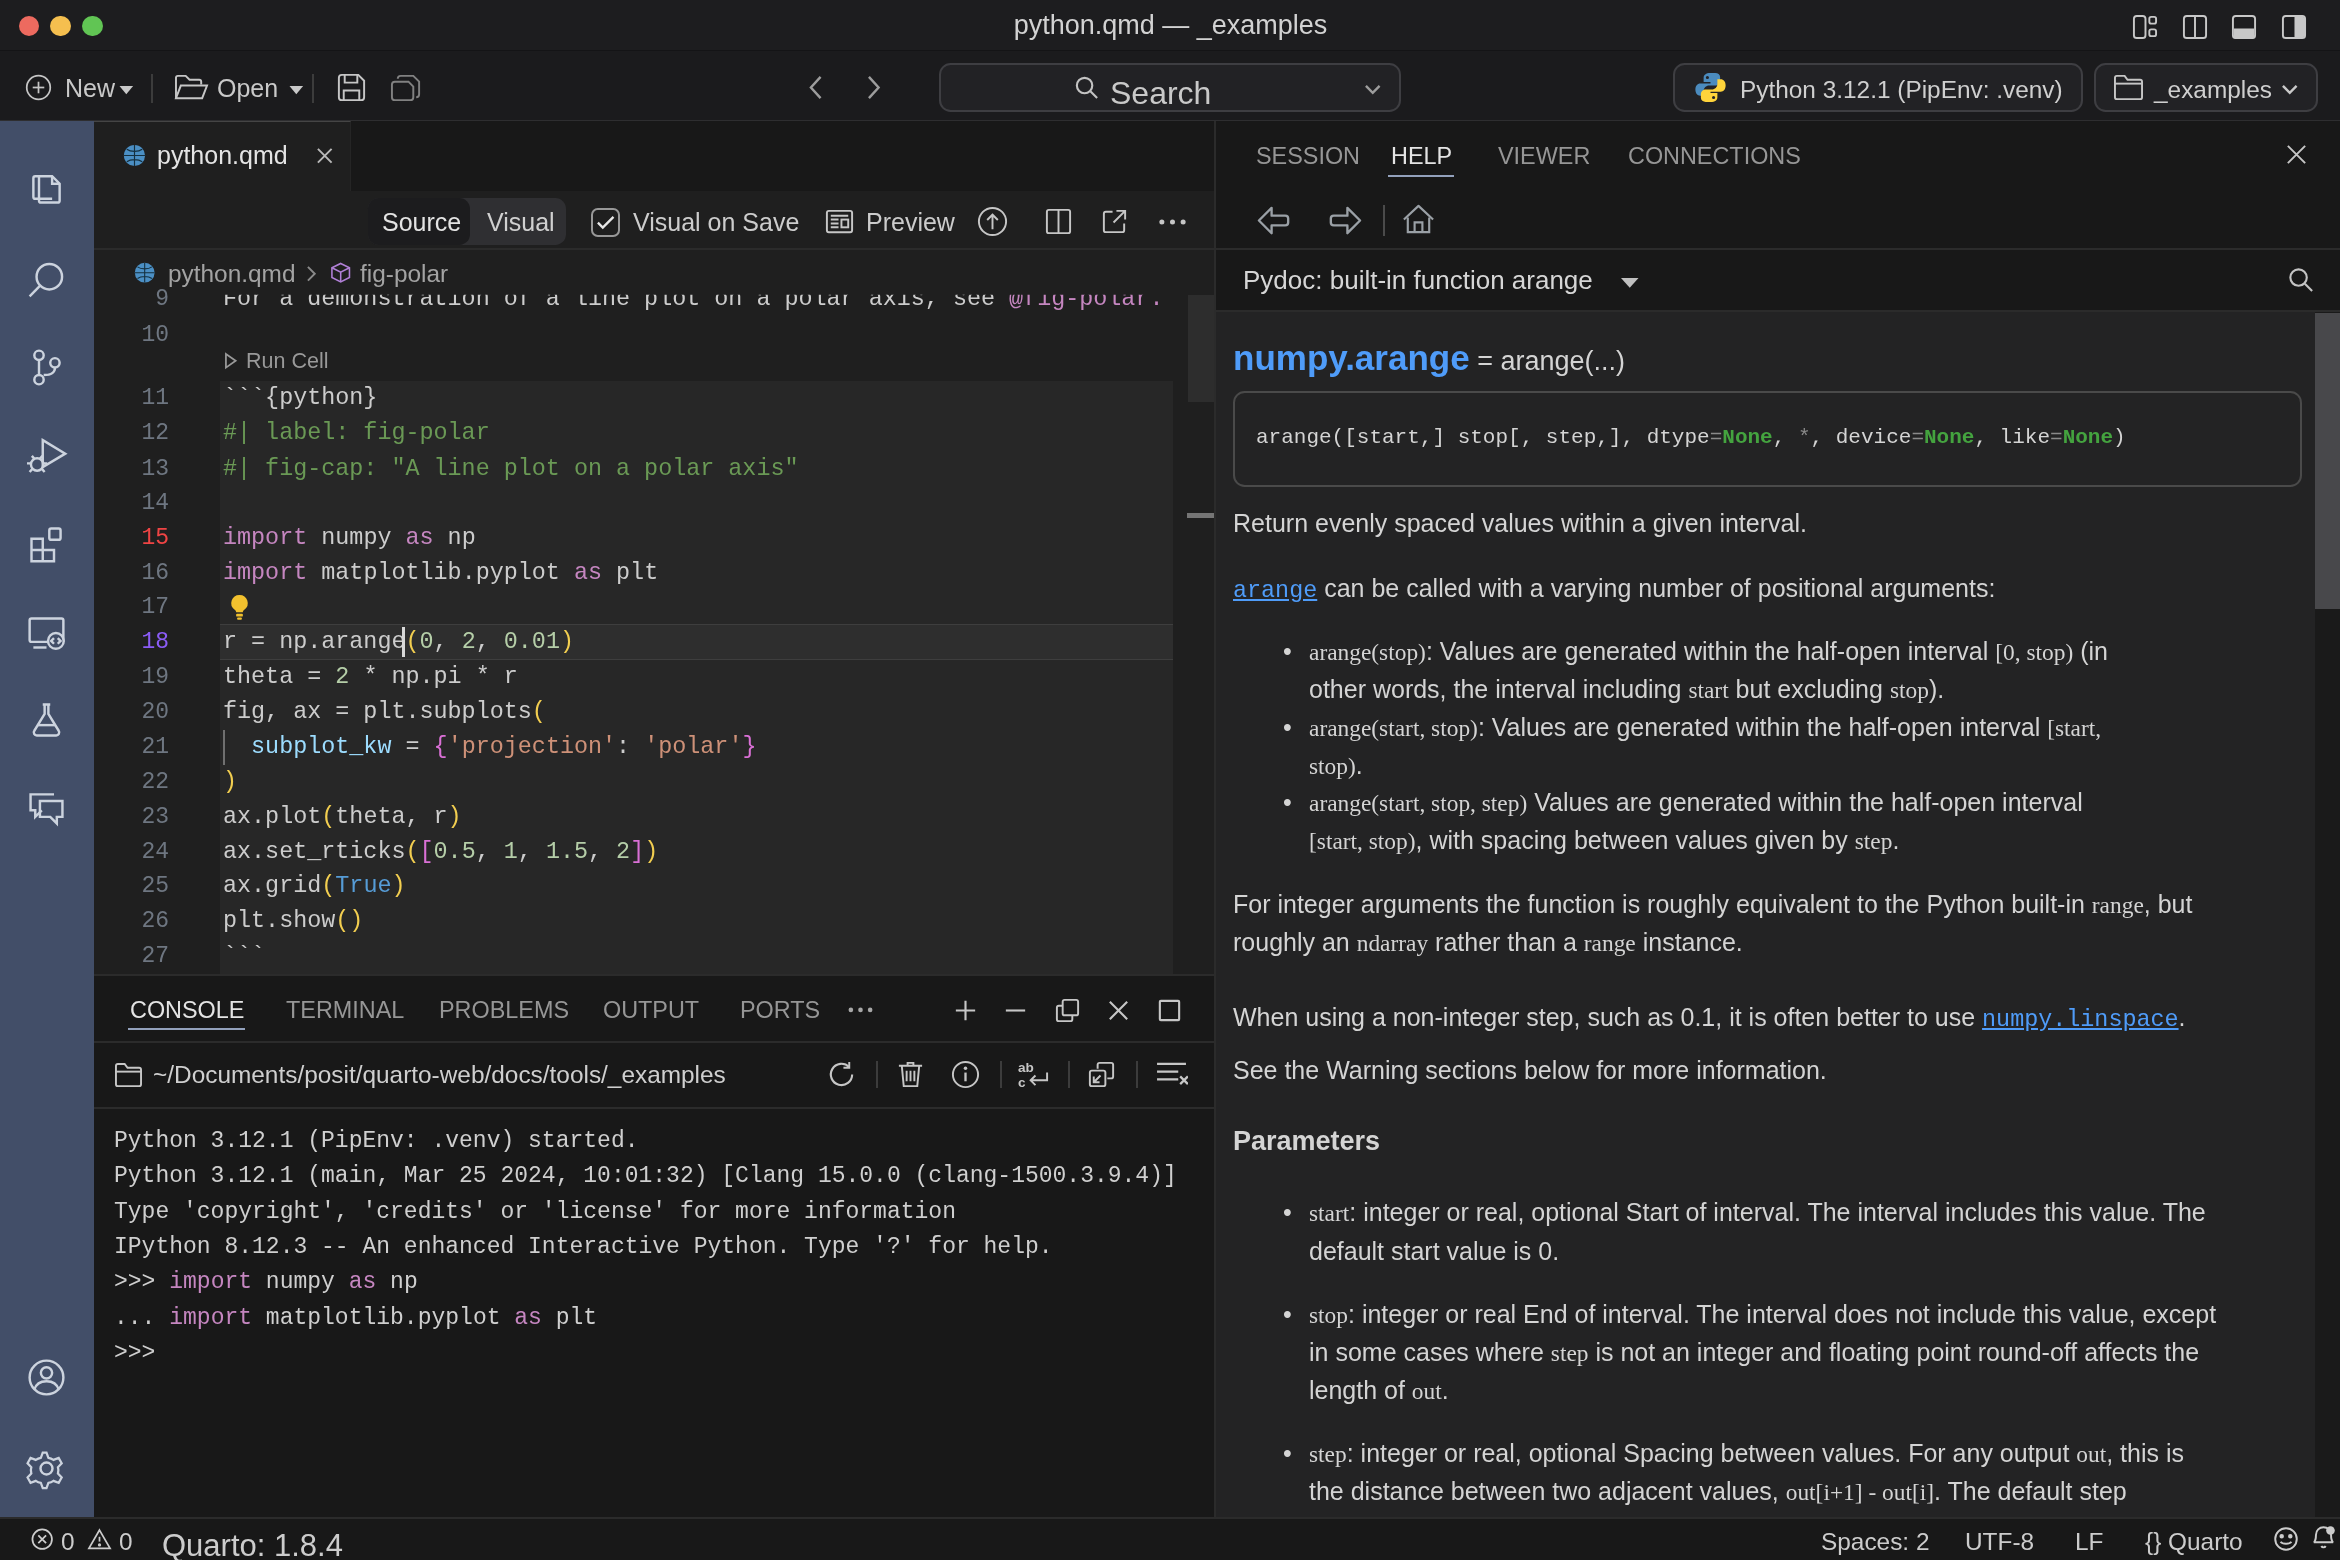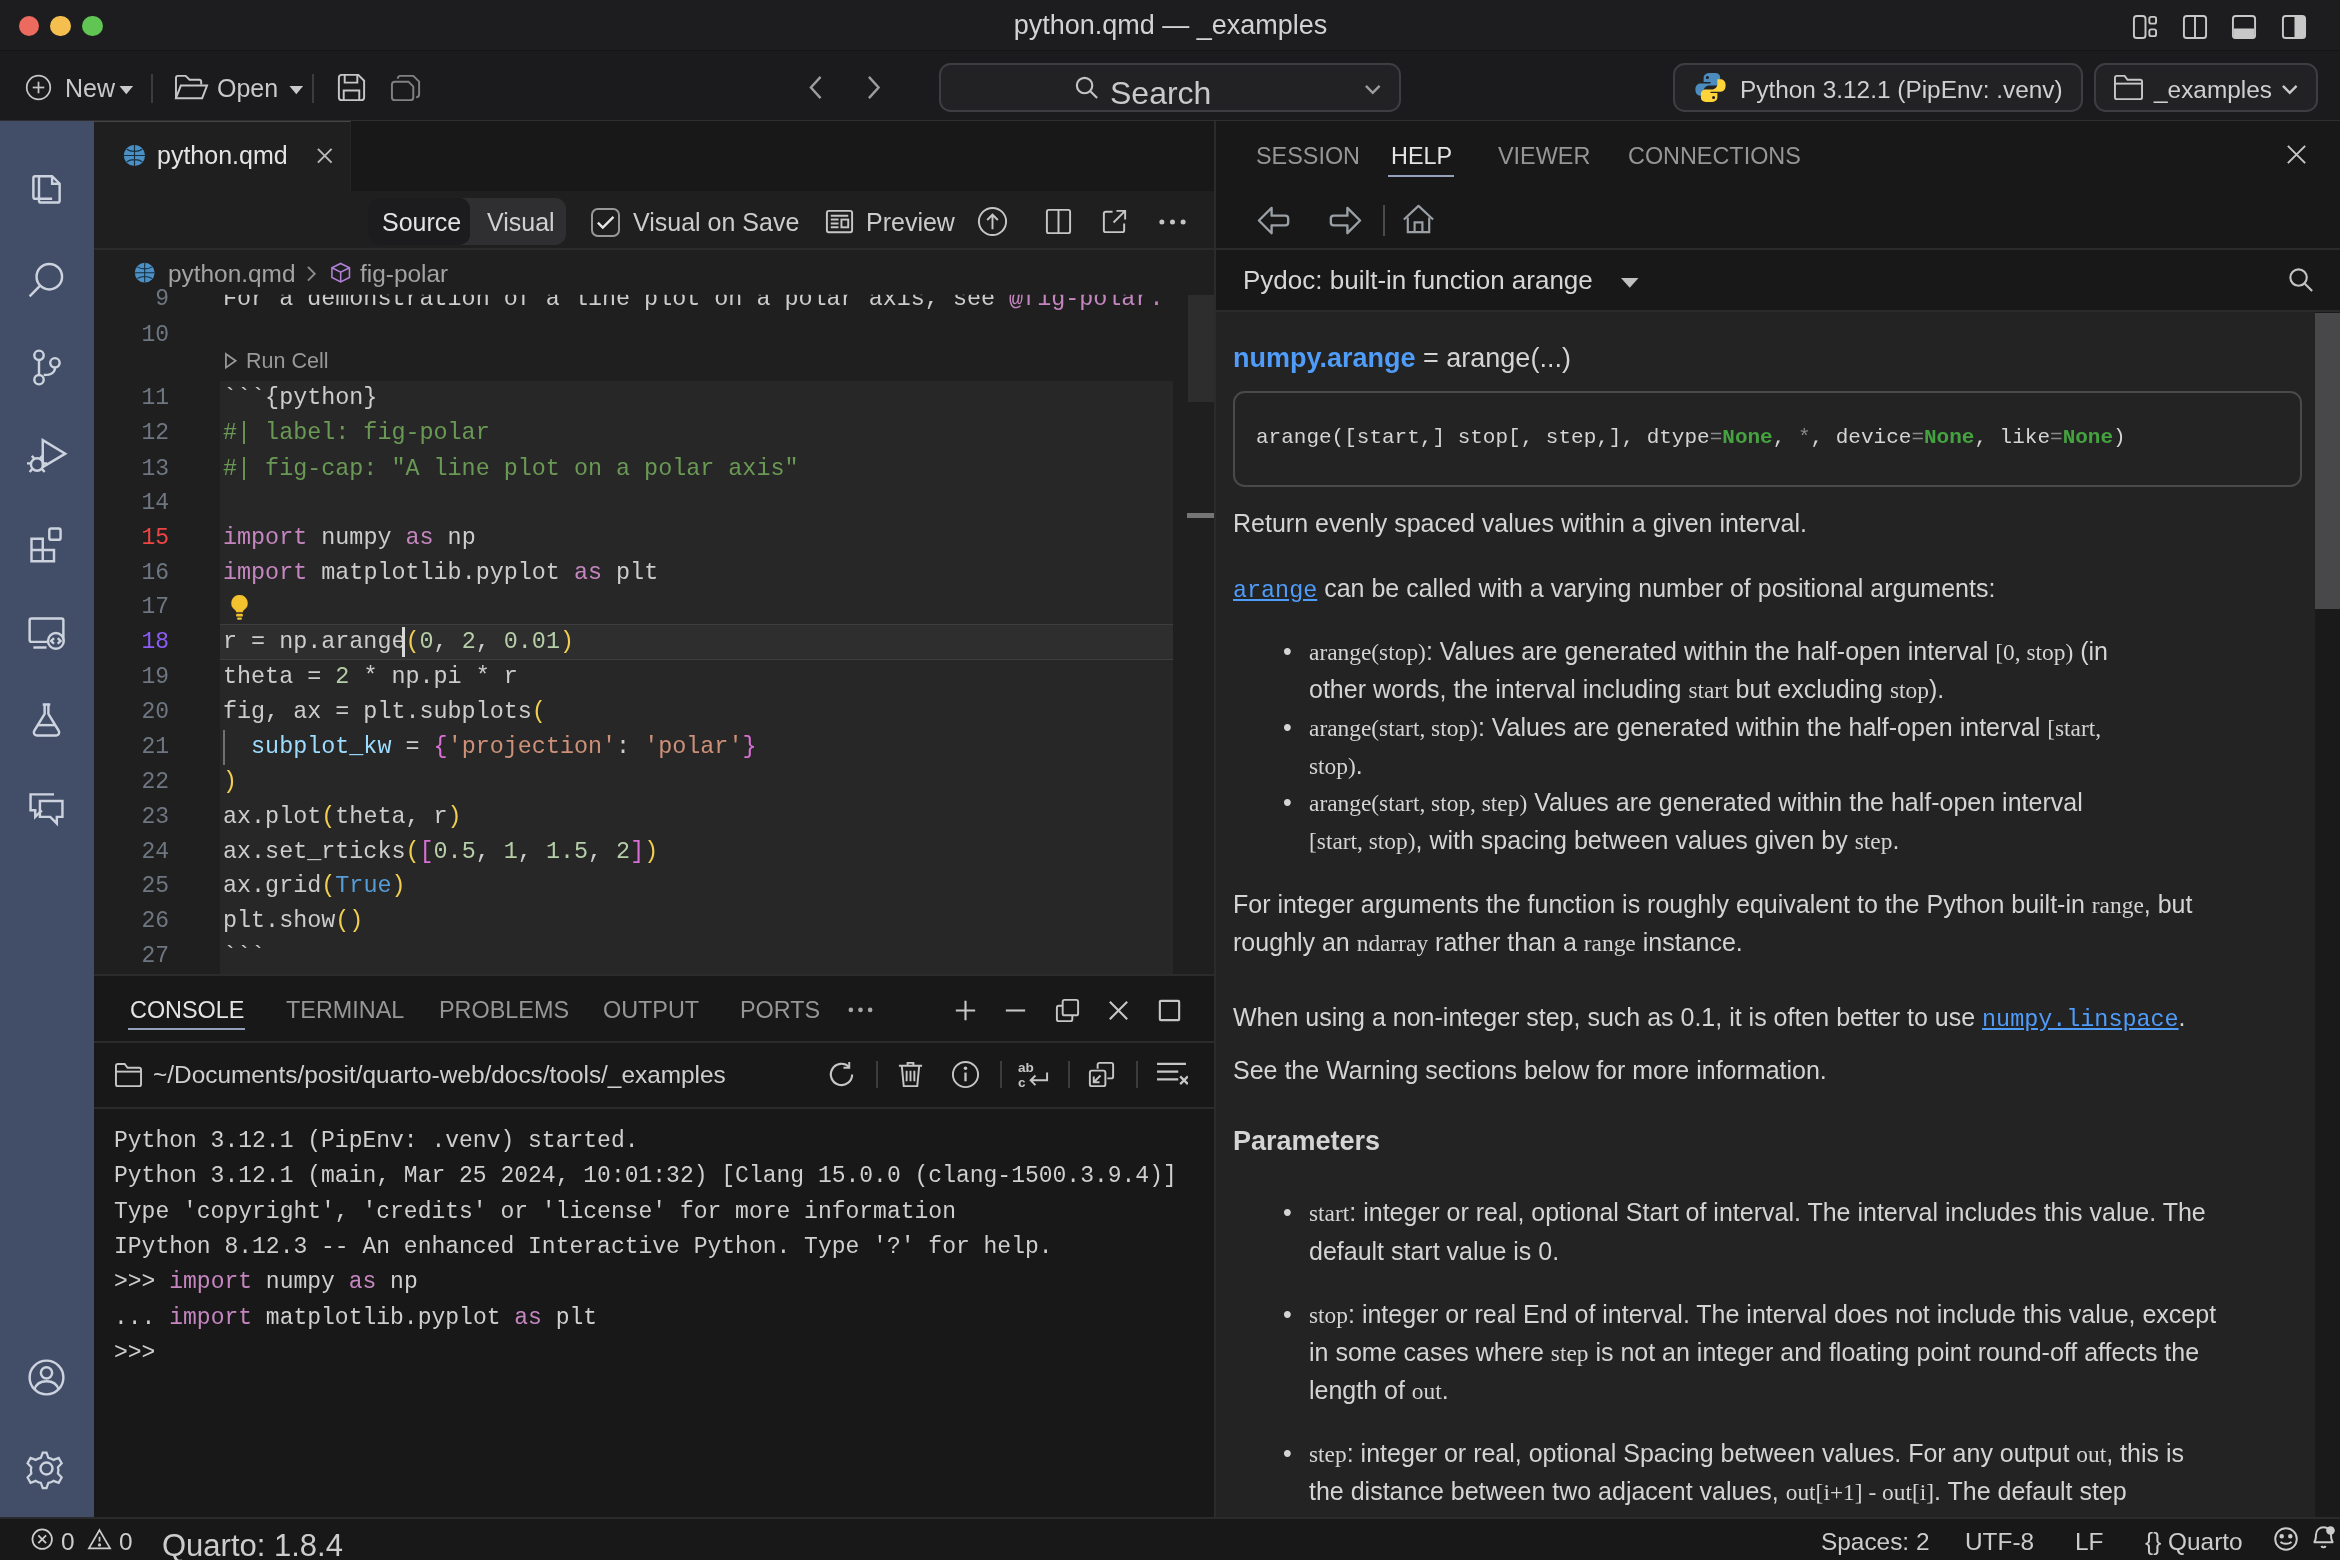--- a/index.html
+++ b/index.html
@@ -378,21 +378,21 @@
   </svg>
 <svg style="left:2286px;top:265px" width="29" height="29" viewBox="0 0 30 30" fill="none" stroke="#c3c3c3" stroke-width="2.2">
     <circle cx="13" cy="13" r="8.5"></circle>
     <line x1="19.5" y1="19.5" x2="27" y2="27"></line>
   </svg>
 <div class="a" style="left:1216px;top:310px;width:1124px;height:2px;background:#2b2b2b"></div>
 
 <div class="a" style="left:1216px;top:312px;width:1124px;height:1205px;background:#232324"></div>
 <div class="a" style="left:2315px;top:312px;width:25px;height:1205px;background:#1a1a1a"></div>
 <div class="a" style="left:2315px;top:313px;width:25px;height:296px;background:#48484b"></div>
-<div class="hl" style="top:339px"><span style="font-weight:bold;color:#4f9cf9;font-size:27px">numpy.arange</span><span style="font-size:27px"> = arange(...)</span></div>
+<div class="hl" style="top:339px"><span style="font-weight:bold;color:#4f9cf9;font-size:35px">numpy.arange</span><span style="font-size:27px"> = arange(...)</span></div>
 <div class="a" style="left:1233px;top:391px;width:1069px;height:96px;border:2px solid #4a4a4a;border-radius:11.7px;box-sizing:border-box"></div>
 <div class="hl mono" style="left:1256px;top:419px;font-size:21px;height:38px;line-height:38px"><span>arange([start,] stop[, step,], dtype</span><span style="color:#8a8a8a">=</span><span style="color:#44a33f;font-weight:bold">None</span><span>, </span><span style="color:#8a8a8a">*</span><span>, device</span><span style="color:#8a8a8a">=</span><span style="color:#44a33f;font-weight:bold">None</span><span>, like</span><span style="color:#8a8a8a">=</span><span style="color:#44a33f;font-weight:bold">None</span><span>)</span></div>
 <div class="hl" style="left:1233px;top:504px">Return evenly spaced values within a given interval.</div>
 <div class="hl" style="left:1233px;top:569px"><span class="hlink">arange</span><span> can be called with a varying number of positional arguments:</span></div>
 <div class="bu" style="top:632px">•</div>
 <div class="hl" style="left:1309px;top:632px"><span class="hm">arange(stop)</span><span>: Values are generated within the half-open interval </span><span class="hm">[0, stop)</span><span> (in</span></div>
 <div class="hl" style="left:1309px;top:670px"><span>other words, the interval including </span><span class="hm">start</span><span> but excluding </span><span class="hm">stop</span><span>).</span></div>
 <div class="bu" style="top:708px">•</div>
 <div class="hl" style="left:1309px;top:708px"><span class="hm">arange(start, stop)</span><span>: Values are generated within the half-open interval </span><span class="hm">[start,</span></div>
 <div class="hl" style="left:1309px;top:746px"><span class="hm">stop)</span><span>.</span></div>

